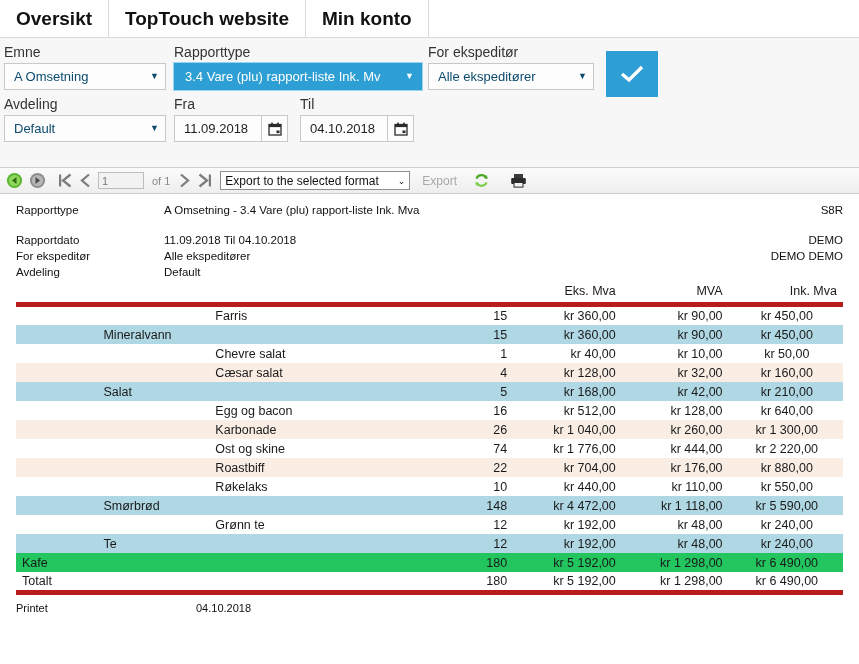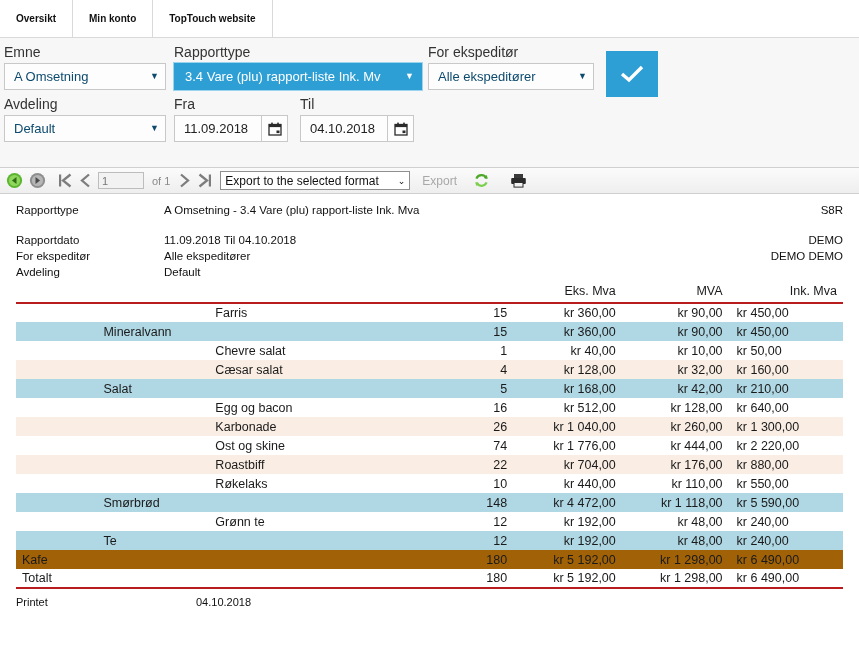--- a/index.html
+++ b/index.html
@@ -19,21 +19,21 @@
     background: #ffffff;
     display: flex;
     align-items: stretch;
     border-bottom: 1px solid #d9d9d9;
   }
   .tab {
     display: flex;
     align-items: center;
     padding: 0 16px;
     font-weight: bold;
-    font-size: 10px;
+    font-size: 19px;
     color: #111;
     border-right: 1px solid #d9d9d9;
     cursor: pointer;
     white-space: nowrap;
   }
   .tabbar-filler { flex: 1; }
 
   
   .filterpanel {
     background: #f7f7f7;
@@ -151,41 +151,41 @@
   .meta-right { position: absolute; right: 0; text-align: right; }
 
   table.rpt { width: 100%; border-collapse: collapse; font-size: 12.5px; }
   table.rpt td { padding: 2px 0; height: 19px; vertical-align: middle; }
   .c-grp { width: 82px; padding-left: 6px !important; }
   .c-sub { width: 114px; padding-left: 8px !important; }
   .c-item { width: 206px; padding-left: 8px !important; }
   .c-qty { width: 120px; text-align: right; padding-right: 14px !important; }
   .c-ex  { width: 112px; text-align: right; padding-right: 14px !important; }
   .c-mva { width: 110px; text-align: right; padding-right: 14px !important; }
-  .c-ink { width: 110px; text-align: left; padding-right: 6px !important; }
+  .c-ink { width: 110px; text-align: center; padding-right: 6px !important; }
   tr.hdr td { font-size: 12.5px; text-align: right; padding-bottom: 4px; }
-  .rule-bottom td { border-bottom: 2px solid #b91c1c; }
+  .rule-bottom td { border-bottom: 5px solid #b91c1c; }
   tr.tint td { background: #faeee4; }
   tr.sub td { background: #b0d8e4; }
-  tr.grand td { background: #a16207; }
+  tr.grand td { background: #22c55e; }
   .printed { font-size: 11px; color: #111; padding-top: 7px; display: flex; }
   .printed .p-lbl { width: 180px; }
 </style>
 </head>
 <body>
 
 <div class="tabbar">
   <div class="tab">
     <span>Oversikt</span>
   </div>
   <div class="tab">
+    <span>TopTouch website</span>
+  </div>
+  <div class="tab">
     <span>Min konto</span>
-  </div>
-  <div class="tab">
-    <span>TopTouch website</span>
   </div>
   <div class="tabbar-filler"></div>
 </div>
 
 <div class="filterpanel">
 
   <div class="field" style="left:4px; top:6px; width:162px;">
     <div class="field-label">Emne</div>
     <div class="select">
       <span class="sel-text">A Omsetning</span>

